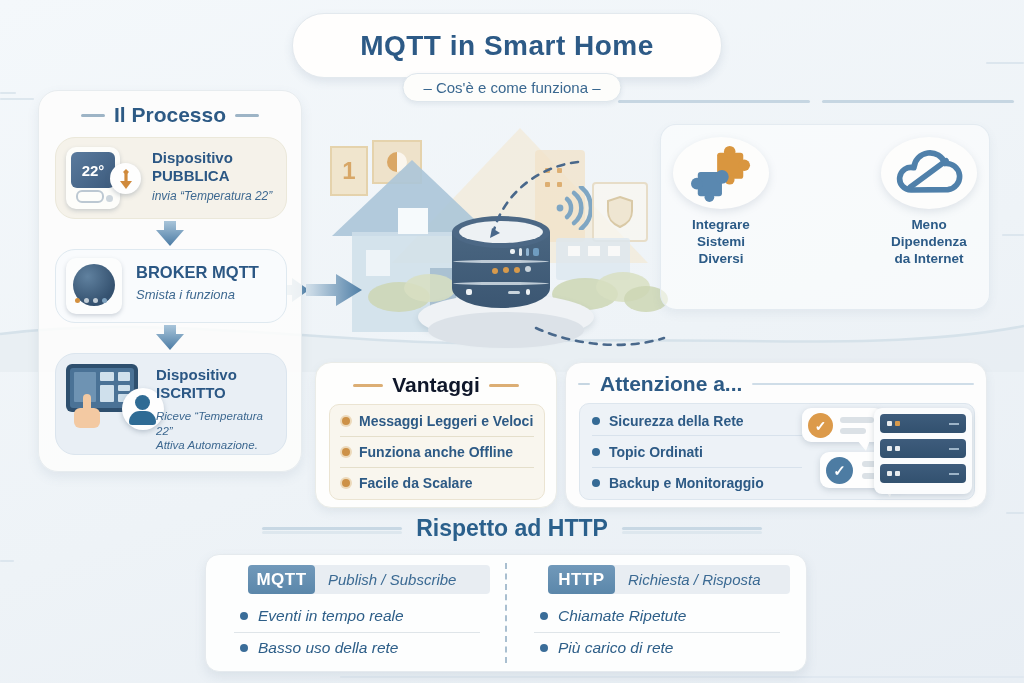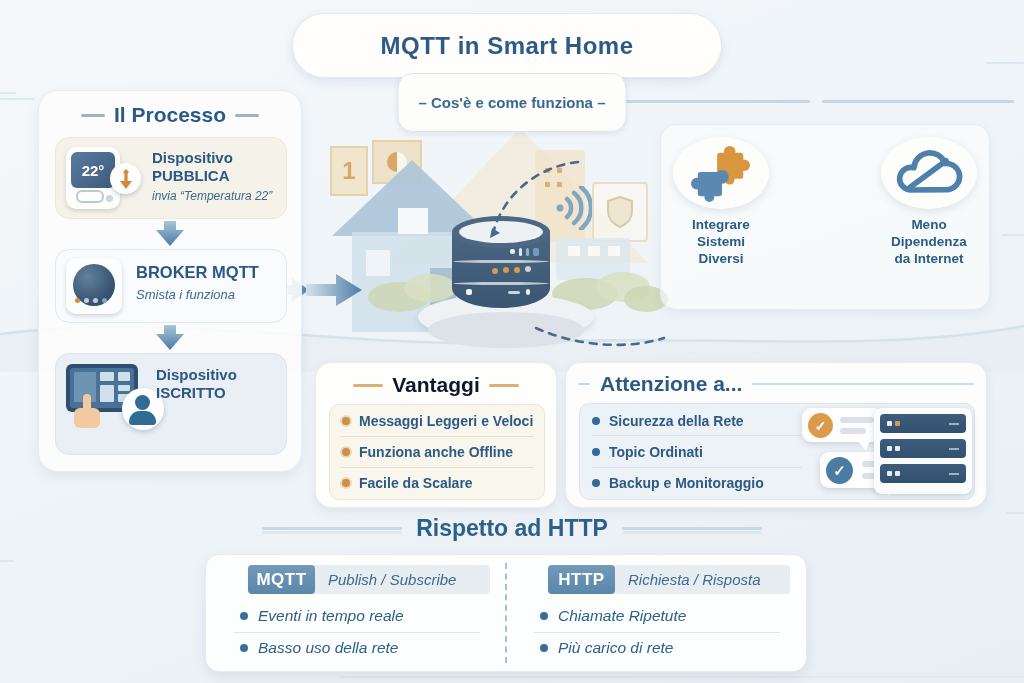--- a/index.html
+++ b/index.html
@@ -6,24 +6,24 @@
   body{font-family:"Liberation Sans",sans-serif;background:#e9eef3;}
   .canvas{position:relative;width:1024px;height:683px;overflow:hidden;
     background:linear-gradient(160deg,#f4f8fb 0%,#eef3f7 55%,#e8eef4 100%);}
   .abs{position:absolute;}
   
   .edge{position:absolute;background:#d7e2eb;height:2px;border-radius:2px;opacity:.8;}
 
   
   .title-card{left:292px;top:13px;width:428px;height:63px;background:#fffefd;border:1.5px solid #e3e9ee;
     border-radius:32px;box-shadow:0 4px 10px rgba(70,100,130,.12);z-index:30;display:flex;align-items:center;justify-content:center;}
-  .title-card .t{font-size:24px;font-weight:bold;color:#2d5a86;letter-spacing:.5px;}
-  .subtitle-pill{left:50%;transform:translateX(-50%);top:73px;height:27px;padding:15px 20px;background:#fdfdfb;
+  .title-card .t{font-size:28px;font-weight:bold;color:#2d5a86;letter-spacing:.5px;}
+  .subtitle-pill{left:50%;transform:translateX(-50%);top:73px;height:27px;padding:0 20px;background:#fdfdfb;
     border:1.5px solid #dee6ec;border-radius:15px;box-shadow:0 2px 5px rgba(70,100,130,.10);z-index:31;
-    display:flex;align-items:center;font-size:15px;font-weight:bold;color:#3a6890;}
+    display:flex;align-items:center;font-size:15px;font-weight:normal;color:#3a6890;}
 
   
   .scene{left:0;top:0;width:1024px;height:683px;z-index:1;}
   .tri-bg{left:392px;top:128px;width:0;height:0;border-left:128px solid transparent;border-right:128px solid transparent;
     border-bottom:135px solid #f3e7d1;opacity:.6;}
   .house-body{left:352px;top:232px;width:118px;height:100px;background:#cfdfea;opacity:.85;}
   .house-roof{left:332px;top:160px;width:0;height:0;border-left:80px solid transparent;border-right:80px solid transparent;
     border-bottom:76px solid #abc5d8;opacity:.9;}
   .roof-win{left:398px;top:208px;width:30px;height:26px;background:#f6fafc;}
   .house-win{left:366px;top:250px;width:24px;height:26px;background:#eef4f8;}
@@ -50,21 +50,21 @@
     border-radius:0 0 49px 49px / 0 0 20px 20px;}
   .hub .sep{position:absolute;left:1px;width:96px;height:3px;background:#ccd7e0;border-radius:50%;opacity:.9;}
   .hub .led{position:absolute;border-radius:2px;}
 
   
   .process-panel{left:38px;top:90px;width:262px;height:380px;background:rgba(253,253,252,.88);border:1px solid #e7ecef;
     border-radius:20px;box-shadow:0 5px 12px rgba(80,110,140,.10);z-index:10;}
   .sec-head{display:flex;align-items:center;justify-content:center;gap:9px;}
   .sec-head .ln{height:3px;border-radius:2px;background:#9db4c6;}
   .sec-head .tx{font-size:21px;font-weight:bold;color:#2d5a85;}
-  .step-card{position:absolute;left:16px;width:230px;border-radius:14px;}
+  .step-card{position:absolute;left:16px;width:230px;border-radius:20px;}
   .step-title{font-size:15px;font-weight:bold;color:#2b5784;line-height:1.22;white-space:pre-line;}
   .step-desc{font-size:12px;font-style:italic;color:#3d6890;margin-top:3px;line-height:1.3;white-space:pre-line;}
   .thermo{position:absolute;left:10px;top:9px;width:54px;height:62px;background:#fdfdfa;border-radius:10px;
     box-shadow:0 2px 4px rgba(80,100,120,.25);}
   .thermo .scr{position:absolute;left:5px;top:5px;width:44px;height:36px;border-radius:6px;
     background:linear-gradient(135deg,#5a7b9e,#3c5a7c);color:#fff;font-weight:bold;font-size:15px;
     display:flex;align-items:center;justify-content:center;}
   .thermo .btn{position:absolute;left:10px;bottom:6px;width:24px;height:9px;border:2px solid #bcc8d2;border-radius:6px;}
   .thermo .dot{position:absolute;right:7px;bottom:7px;width:7px;height:7px;border-radius:50%;background:#cdd6dd;}
   .pub-badge{position:absolute;left:54px;top:25px;width:31px;height:31px;border-radius:50%;background:#fefefe;
@@ -328,20 +328,22 @@
             <span class="p"></span>
           </div>
         <div class="person-badge">
             <span class="hd"></span>
             <span class="sh"></span>
           </div>
       </div>
       <div class="abs" style="left:100px;top:12px;width:124px;">
         <div class="step-title">Dispositivo
 ISCRITTO</div>
+        <div class="step-desc" style="font-size:11.5px;margin-top:6px;">Riceve “Temperatura 22”
+Attiva Automazione.</div>
       </div>
     </div>
   </div>
 
   <div class="abs why-head">
     <span class="ln"></span>
     <span class="ln"></span>
   </div>
   <div class="abs why-card">
     <div class="why-item">

